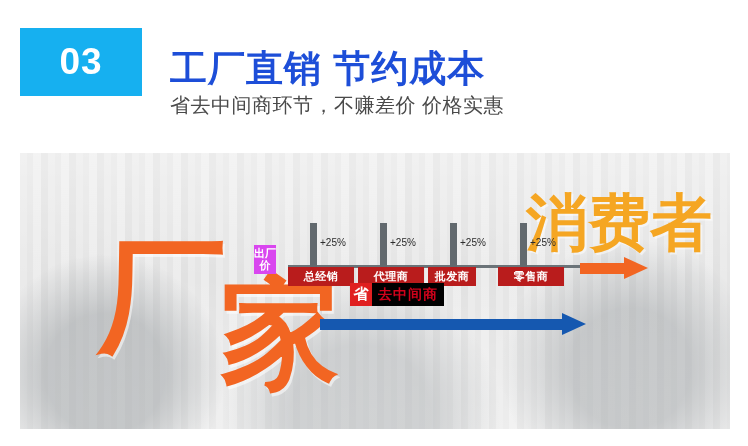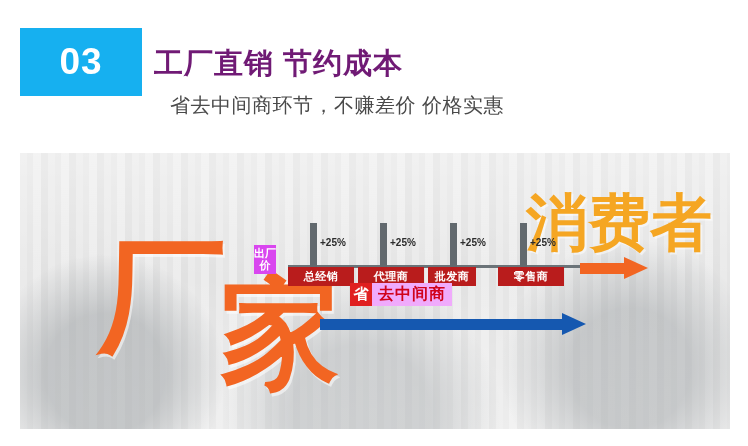--- a/index.html
+++ b/index.html
@@ -17,22 +17,22 @@
   .num-box{
     position:absolute;left:20px;top:28px;width:122px;height:68px;
     background:#16b0f0;
     display:flex;align-items:center;justify-content:center;
   }
   .num-box .num{
     color:#ffffff;font-size:37px;font-weight:bold;letter-spacing:1px;
     font-family:"Liberation Sans","DejaVu Sans",sans-serif;
   }
   .head-title{
-    position:absolute;left:154px;top:44px;
-    font-size:29px;font-weight:bold;color:#701a75;
+    position:absolute;left:170px;top:44px;
+    font-size:37px;font-weight:bold;color:#1d4ed8;
     letter-spacing:1px;
     white-space:nowrap;
   }
   .head-sub{
     position:absolute;left:170px;top:92px;
     font-size:20px;color:#4a4a4a;
     letter-spacing:0.5px;
     white-space:nowrap;
   }
 
@@ -96,21 +96,21 @@
   .chain{
     position:absolute;left:268px;top:100px;width:300px;height:36px;
   }
   .chain .bar{
     position:absolute;top:12px;left:0;width:300px;height:3px;background:#6b7378;
   }
   .tick{
     position:absolute;top:-30px;width:7px;height:44px;background:#62696e;
   }
   .pct{
-    position:absolute;top:-16px;font-size:10px;font-weight:bold;color:#2b2b2b;
+    position:absolute;top:-16px;font-size:10px;font-weight:normal;color:#2b2b2b;
     white-space:nowrap;
   }
   .mid-box{
     position:absolute;top:14px;height:19px;
     background:#b91c1c;color:#ffffff;font-size:11px;font-weight:bold;
     display:flex;align-items:center;justify-content:center;
     letter-spacing:0.5px;
     white-space:nowrap;
   }
   .exit-tag{
@@ -145,21 +145,21 @@
   .save-banner{
     position:absolute;left:330px;top:130px;height:23px;
     background:#ffffff;border:0;
     display:flex;align-items:stretch;
   }
   .save-banner .sq{
     background:#e02020;color:#ffffff;font-size:15px;font-weight:bold;
     width:22px;display:flex;align-items:center;justify-content:center;
   }
   .save-banner .txt{
-    background:#f0abfc;color:#d0021b;font-size:16px;font-weight:bold;
+    background:#000000;color:#d0021b;font-size:14px;font-weight:bold;
     padding:0 6px;display:flex;align-items:center;letter-spacing:1px;
     white-space:nowrap;
   }
 </style>
 </head>
 <body>
 
 <div class="header">
   <div class="num-box">
     <span class="num">03</span>

